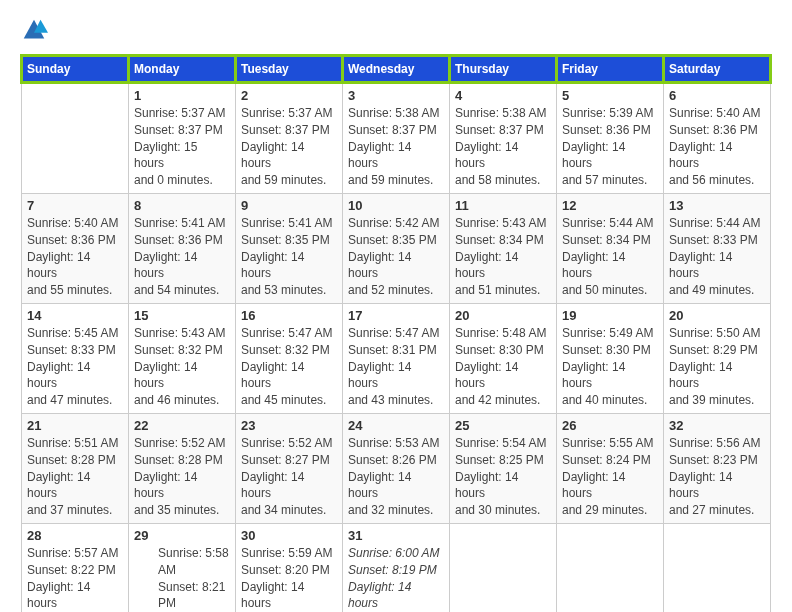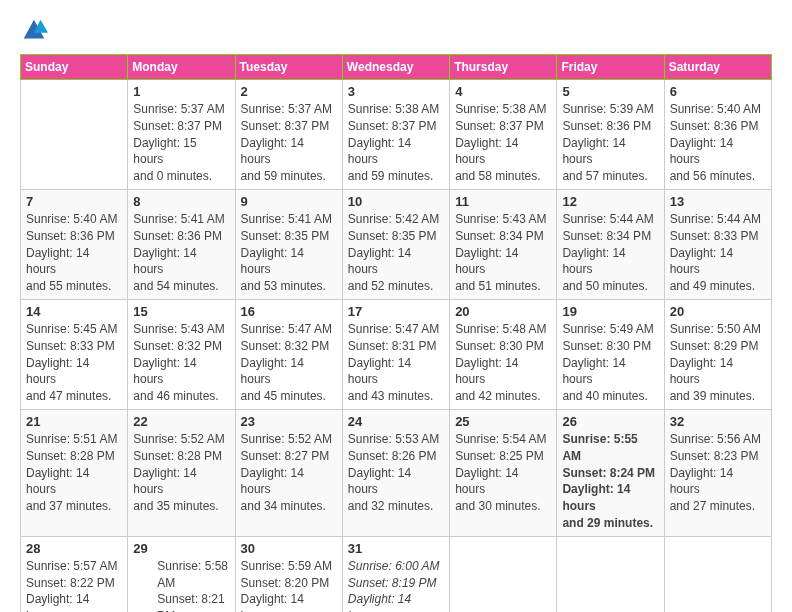--- a/index.html
+++ b/index.html
@@ -57,27 +57,27 @@
       font-size: 14px;
       color: #444;
       margin-top: 2px;
     }
     table {
       width: 100%;
       border-collapse: collapse;
       table-layout: fixed;
     }
     thead tr th {
-      background-color: #ec4899;
+      background-color: #1d4ed8;
       color: #fff;
       font-size: 12px;
       font-weight: bold;
       padding: 5px 4px;
       text-align: left;
-      border: 1px solid #84cc16;
+      border: 3px solid #84cc16;
     }
     tbody tr td {
       border: 1px solid #ccc;
       vertical-align: top;
       padding: 4px 5px;
       font-size: 10px;
       color: #333;
       height: 80px;
       background: #fff;
     }
@@ -309,21 +309,21 @@
           </td>
           <td>
             <span class="day-number">25</span>
             <div class="day-info" style="white-space: pre-line;">Sunrise: 5:54 AM
 Sunset: 8:25 PM
 Daylight: 14 hours
 and 30 minutes.</div>
           </td>
           <td>
             <span class="day-number">26</span>
-            <div class="day-info" style="white-space: pre-line; font-weight: bold;">Sunrise: 5:55 AM
+            <div class="day-info" style="white-space: pre-line;">Sunrise: 5:55 AM
 Sunset: 8:24 PM
 Daylight: 14 hours
 and 29 minutes.</div>
           </td>
           <td>
             <span class="day-number">32</span>
             <div class="day-info" style="white-space: pre-line;">Sunrise: 5:56 AM
 Sunset: 8:23 PM
 Daylight: 14 hours
 and 27 minutes.</div>

